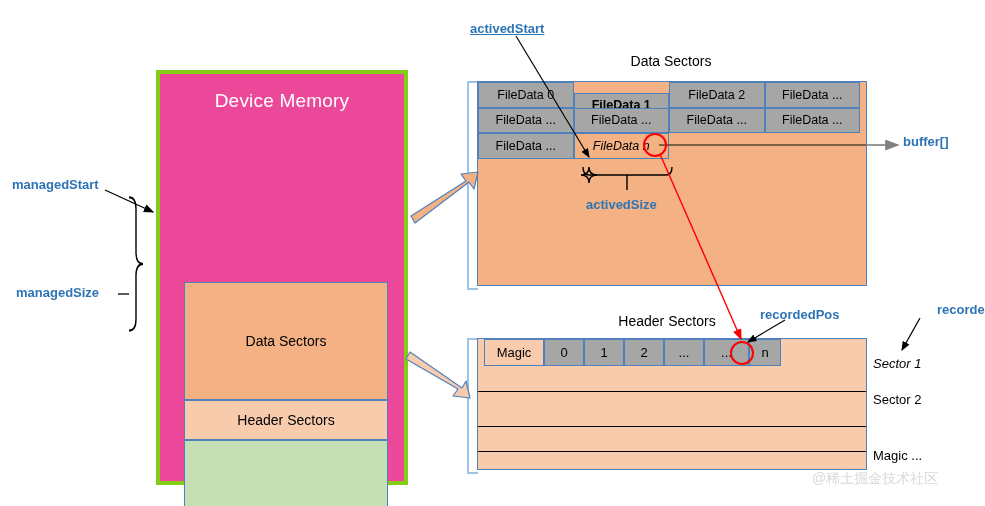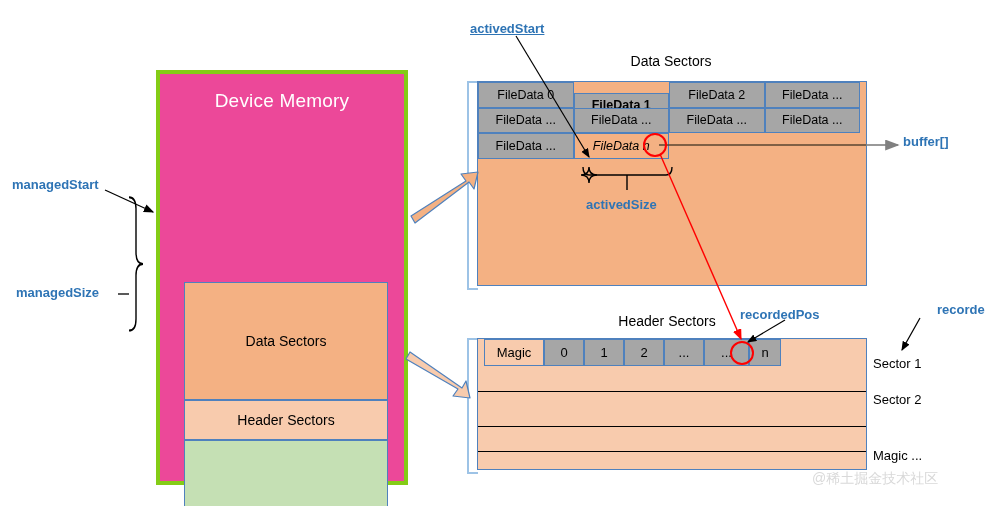--- a/index.html
+++ b/index.html
@@ -43,24 +43,24 @@
       border:1px solid #4f81bd;box-sizing:border-box;}
   .hband{position:absolute;left:0;width:100%;border-bottom:1.5px solid #000;height:0;}
   .hcell{position:absolute;top:339px;height:27px;background:#a6a6a6;border:1px solid #4f81bd;
       box-sizing:border-box;font-size:13px;display:flex;align-items:center;justify-content:center;}
   .hcell.magic{background:#f8cbad;}
   #hdr-bracket{left:467px;top:338px;width:9px;height:132px;
       border-left:2px solid #9dc3e6;border-top:2px solid #9dc3e6;border-bottom:2px solid #9dc3e6;}
 
   
   #lbl-buffer{left:903px;top:134px;}
-  #lbl-recordedPos{left:740px;top:307px;}
+  #lbl-recordedPos{left:760px;top:307px;}
   #lbl-recordedIdx{left:937px;top:302px;}
   .sectorlbl{font-size:13px;color:#000;white-space:nowrap;}
-  #sector1{left:873px;top:356px;}
+  #sector1{left:873px;top:356px;font-style:italic;}
   #sector2{left:873px;top:392px;}
   #sector3{left:873px;top:448px;}
   #lbl-activedStart{left:470px;top:21px;text-decoration:underline;}
   #lbl-activedSize{left:586px;top:197px;}
 
   
   #watermark{left:812px;top:470px;font-size:14px;color:#d9d9d9;white-space:nowrap;}
 
   svg.overlay{position:absolute;left:0;top:0;width:985px;height:506px;pointer-events:none;}
 </style>

